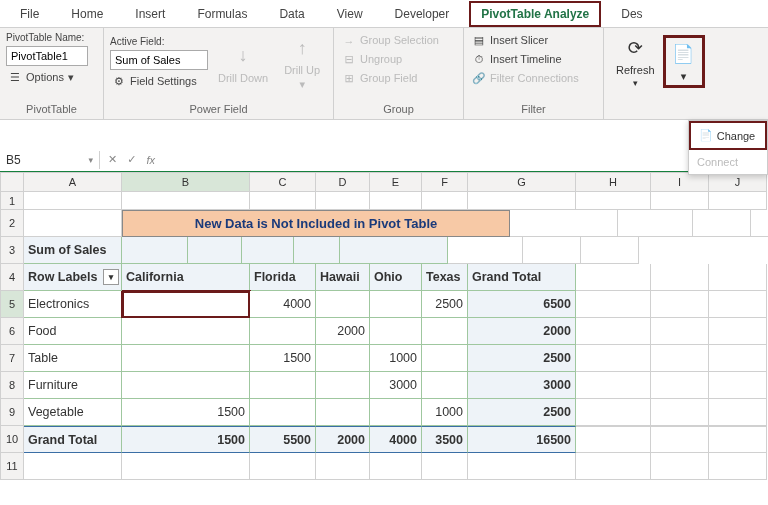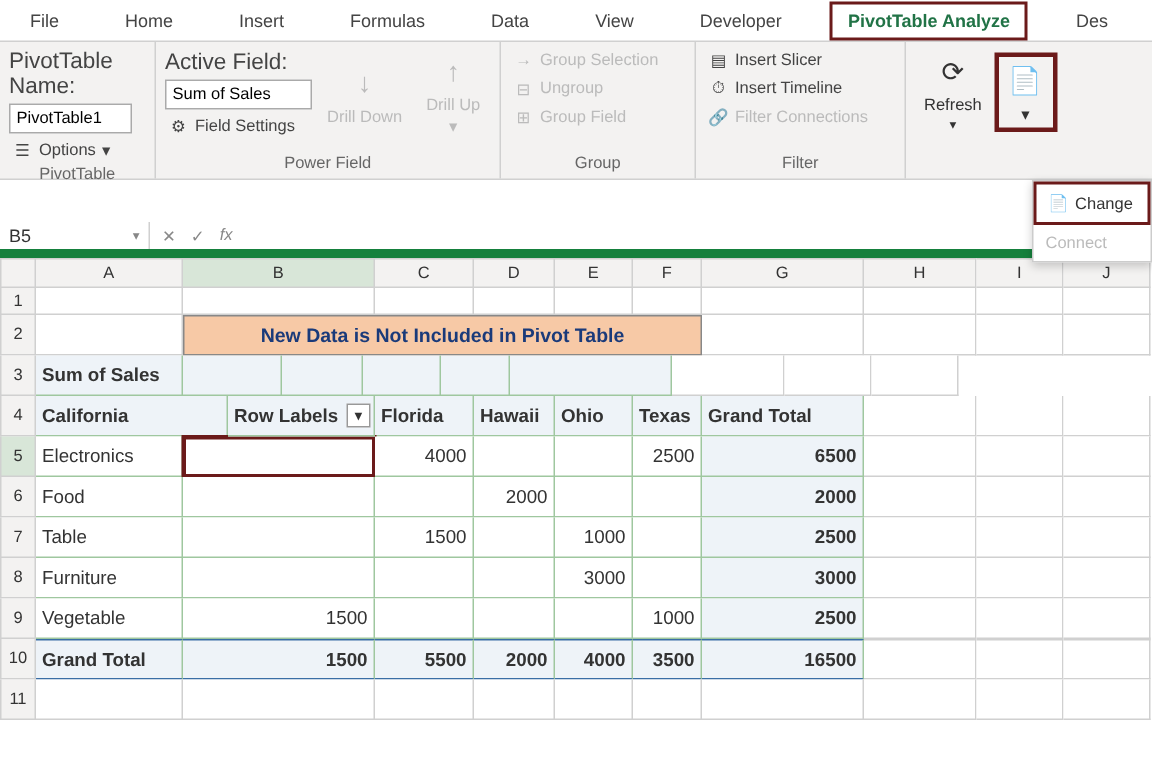--- a/index.html
+++ b/index.html
@@ -1,37 +1,37 @@
 <!DOCTYPE html>
 <html><head>
 <meta charset="utf-8">
 <style>
 *{box-sizing:border-box;margin:0;padding:0;font-family:"Segoe UI",Arial,sans-serif}
 body{width:768px;height:505px;background:#fff;overflow:hidden;font-size:12px;color:#333}
-.menubar{display:flex;align-items:center;border-bottom:1px solid #d0d0d0;height:28px;padding:0 8px;gap:20px}
+.menubar{display:flex;align-items:center;border-bottom:1px solid #d0d0d0;height:28px;padding:0 8px;gap:8px}
 .menu-item{padding:4px 10px;color:#444;cursor:pointer;border:2px solid transparent}
 .menu-item.active{color:#217346;font-weight:600}
 .menu-highlight{border:2px solid #6b1a1a}
 .ribbon{display:flex;background:#f3f2f1;border-bottom:1px solid #d0d0d0;height:92px;position:relative}
 .ribbon-group{display:flex;flex-direction:column;justify-content:space-between;border-right:1px solid #d0d0d0;padding:4px 6px 2px}
 .ribbon-group-label{text-align:center;font-size:11px;color:#666;padding:2px 0}
 .rg-top{display:flex;gap:4px;align-items:center}
 .rg-col{display:flex;flex-direction:column;gap:3px}
-.field-label{font-size:15px;color:#444}
+.field-label{font-size:10px;color:#444}
 .field-input{border:1px solid #aaa;background:#fff;padding:2px 4px;font-size:11px;width:82px;height:20px}
 .small-btn{display:flex;align-items:center;gap:4px;font-size:11px;color:#444;padding:1px 2px;cursor:pointer}
 .small-btn .icon{width:14px;height:14px;display:inline-flex;align-items:center;justify-content:center}
 .vbtn{display:flex;flex-direction:column;align-items:center;gap:2px;font-size:11px;color:#888;padding:2px 6px;cursor:pointer}
 .vbtn.enabled{color:#333}
 .vbtn .icon{width:28px;height:28px;display:flex;align-items:center;justify-content:center;font-size:18px}
 .disabled{color:#bbb!important}
 .change-data{border:3px solid #6b1a1a;padding:2px 4px}
 .dropdown-menu{position:absolute;right:0;top:92px;background:#fff;border:1px solid #ccc;box-shadow:0 2px 6px rgba(0,0,0,.2);width:80px;z-index:10}
 .dropdown-menu .dm-item{padding:6px 8px;font-size:11px;display:flex;align-items:center;gap:4px;white-space:nowrap;overflow:hidden}
-.namebox-row{display:flex;align-items:center;border-bottom:6px solid #15803d;height:24px;margin-top:28px}
+.namebox-row{display:flex;align-items:center;border-bottom:1px solid #15803d;height:24px;margin-top:28px}
 .namebox{width:100px;border-right:1px solid #d0d0d0;padding:2px 6px;display:flex;align-items:center;justify-content:space-between;font-size:12px}
 .fx-area{display:flex;align-items:center;gap:10px;padding:0 8px}
 .fx-btn{color:#888;font-size:11px}
 .sheet{display:flex}
 .row-headers{display:flex;flex-direction:column}
 .row-headers .rh{width:24px;height:27px;border:1px solid #d0d0d0;border-top:none;background:#f3f2f1;display:flex;align-items:center;justify-content:center;font-size:11px}
 .row-headers .rh:first-child{border-top:1px solid #d0d0d0}
 .grid{flex:1;position:relative}
 .col-headers{display:flex}
 .col-headers .ch{height:20px;border:1px solid #d0d0d0;border-left:none;background:#f3f2f1;display:flex;align-items:center;justify-content:center;font-size:11px}
@@ -205,42 +205,42 @@
           <div class="cell r1 w-E"></div>
           <div class="cell r1 w-F"></div>
           <div class="cell r1 w-G"></div>
           <div class="cell r1 w-H"></div>
           <div class="cell r1 w-I"></div>
           <div class="cell r1 w-J"></div>
         </div>
 
       <div class="cell-row">
           <div class="cell w-A"></div>
-          <div class="cell title-banner" style="width:346px">New Data is Not Included in Pivot Table</div>
+          <div class="cell title-banner" style="width:388px">New Data is Not Included in Pivot Table</div>
           <div class="cell w-G"></div>
           <div class="cell w-H"></div>
           <div class="cell w-I"></div>
           <div class="cell w-J"></div>
         </div>
 
       <div class="cell-row pivot-area">
           <div class="cell w-A ph ph-label">Sum of Sales</div>
           <div class="cell w-C ph"></div>
           <div class="cell w-D ph"></div>
           <div class="cell w-E ph"></div>
           <div class="cell w-F ph"></div>
           <div class="cell w-G ph"></div>
           <div class="cell w-H" style="border-color:#d0d0d0"></div>
           <div class="cell w-I" style="border-color:#d0d0d0"></div>
           <div class="cell w-J" style="border-color:#d0d0d0"></div>
         </div>
 
       <div class="cell-row pivot-area">
+          <div class="cell w-A ph ph-label dd">Row Labels</div>
           <div class="cell w-B ph ph-label">California</div>
-          <div class="cell w-A ph ph-label dd">Row Labels</div>
           <div class="cell w-C ph ph-label">Florida</div>
           <div class="cell w-D ph ph-label">Hawaii</div>
           <div class="cell w-E ph ph-label">Ohio</div>
           <div class="cell w-F ph ph-label">Texas</div>
           <div class="cell w-G ph ph-label">Grand Total</div>
           <div class="cell w-H" style="border-color:#d0d0d0"></div>
           <div class="cell w-I" style="border-color:#d0d0d0"></div>
           <div class="cell w-J" style="border-color:#d0d0d0"></div>
         </div>
 

